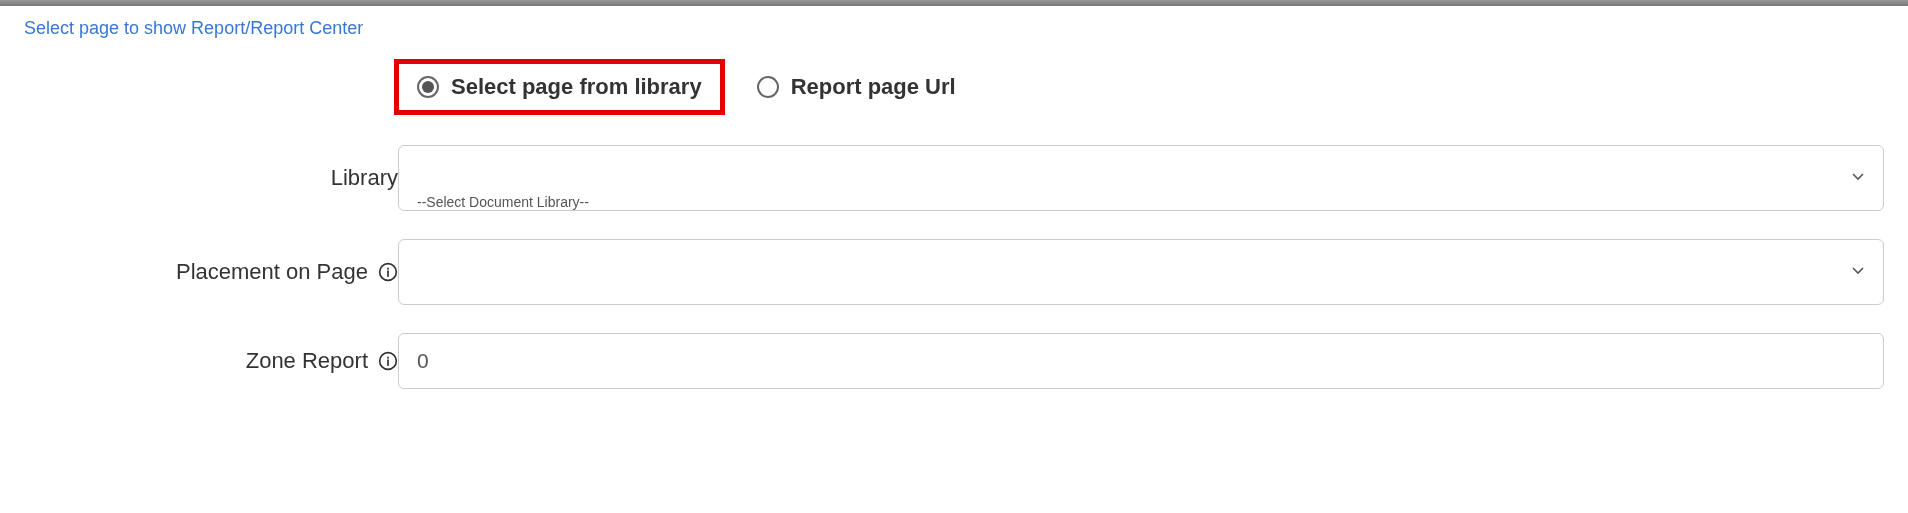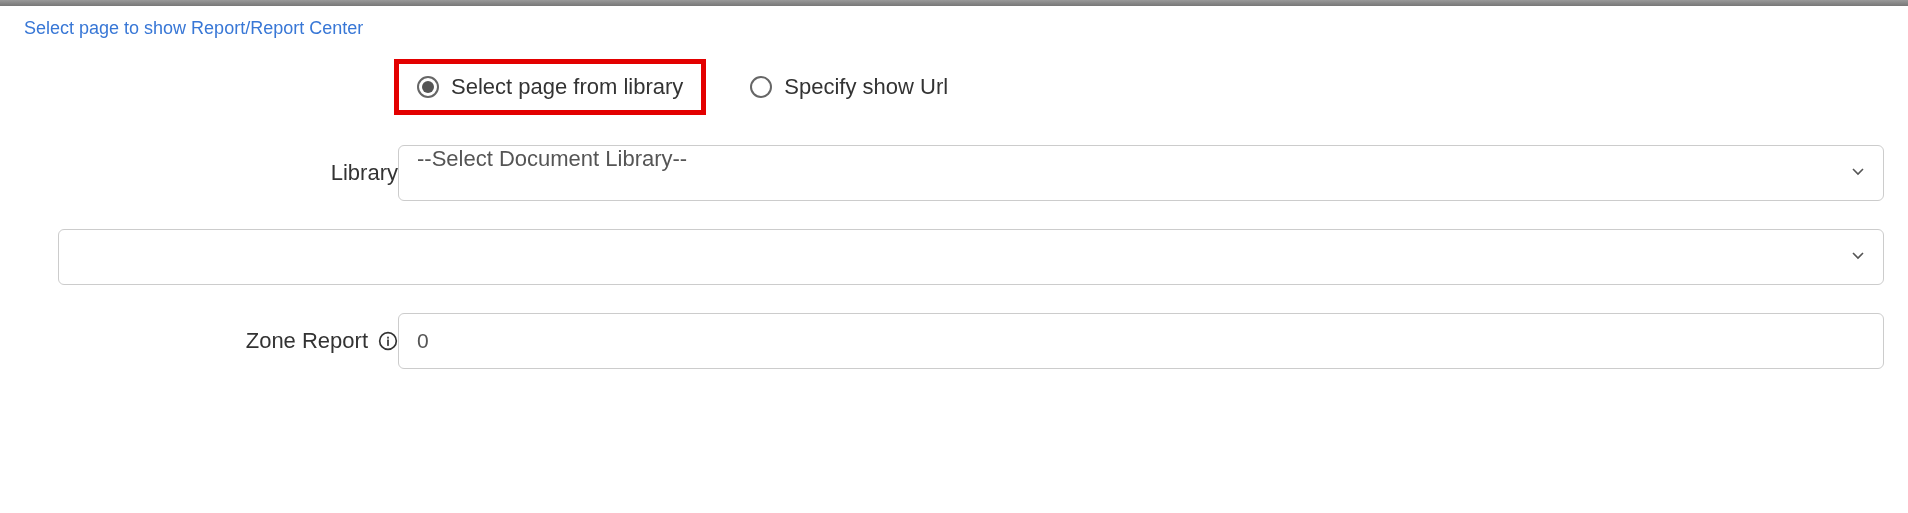--- a/index.html
+++ b/index.html
@@ -26,21 +26,22 @@
       color: #3877d6;
       font-size: 18px;
       font-weight: 400;
       margin-bottom: 20px;
     }
     .radio-row {
       display: flex;
       align-items: center;
       margin-left: 370px;
       margin-bottom: 30px;
-      gap: 26px;
+      gap: 14px;
+      font-weight: bold;
     }
     .radio-group {
       display: flex;
       align-items: center;
       gap: 12px;
       padding: 10px 18px;
       font-size: 22px;
       color: #333;
     }
     .radio-group.highlighted {
@@ -91,29 +92,29 @@
       flex: 1;
       display: flex;
       align-items: stretch;
     }
     .select-wrapper {
       position: relative;
       flex: 1;
     }
     .select-box {
       width: 100%;
-      height: 56px;
+      height: 66px;
       border: 1px solid #ccc;
       border-radius: 6px;
       background: #fff;
       padding: 0 44px 0 18px;
-      font-size: 22px;
+      font-size: 14px;
       color: #555;
       display: flex;
-      align-items: flex-start;
+      align-items: flex-end;
       cursor: pointer;
     }
     .select-box.empty {
       color: #555;
     }
     .chevron {
       position: absolute;
       right: 18px;
       top: 50%;
       transform: translateY(-50%);
@@ -168,21 +169,21 @@
 
   <div class="radio-row">
     <label class="radio-group highlighted">
       <span class="radio-outer">
         <span class="radio-inner"></span>
       </span>
       <span>Select page from library</span>
     </label>
     <label class="radio-group">
       <span class="radio-outer"></span>
-      <span>Specify show Url</span>
+      <span>Report page Url</span>
     </label>
   </div>
 
   <div class="form-row">
     <div class="form-label">
       <span>Library</span>
     </div>
     <div class="form-control">
       <div class="select-wrapper">
         <div class="select-box">
@@ -192,20 +193,30 @@
           <svg viewBox="0 0 16 16" fill="none" stroke="#555" stroke-width="1.6">
               <polyline points="3,5.5 8,10.5 13,5.5"></polyline>
             </svg>
         </span>
       </div>
     </div>
   </div>
 
 
   <div class="form-row">
+    <div class="form-label">
+      <span>Placement on Page</span>
+      <span class="info-icon">
+        <svg viewBox="0 0 24 24" fill="none" stroke="#333" stroke-width="2">
+          <circle cx="12" cy="12" r="10"></circle>
+          <line x1="12" y1="7.5" x2="12" y2="8.5" stroke-linecap="round"></line>
+          <line x1="12" y1="11" x2="12" y2="17" stroke-linecap="round"></line>
+        </svg>
+      </span>
+    </div>
     <div class="form-control">
       <div class="select-wrapper">
         <div class="select-box empty">
           <span></span>
         </div>
         <span class="chevron">
           <svg viewBox="0 0 16 16" fill="none" stroke="#555" stroke-width="1.6">
               <polyline points="3,5.5 8,10.5 13,5.5"></polyline>
             </svg>
         </span>

